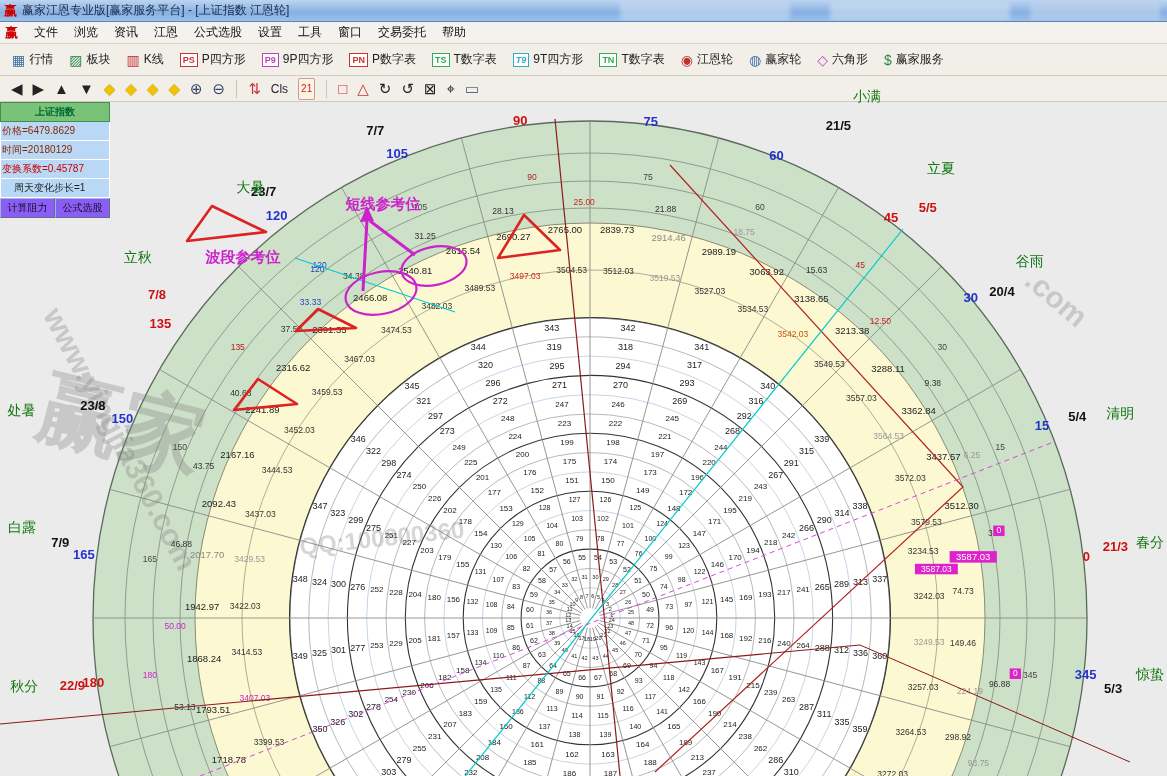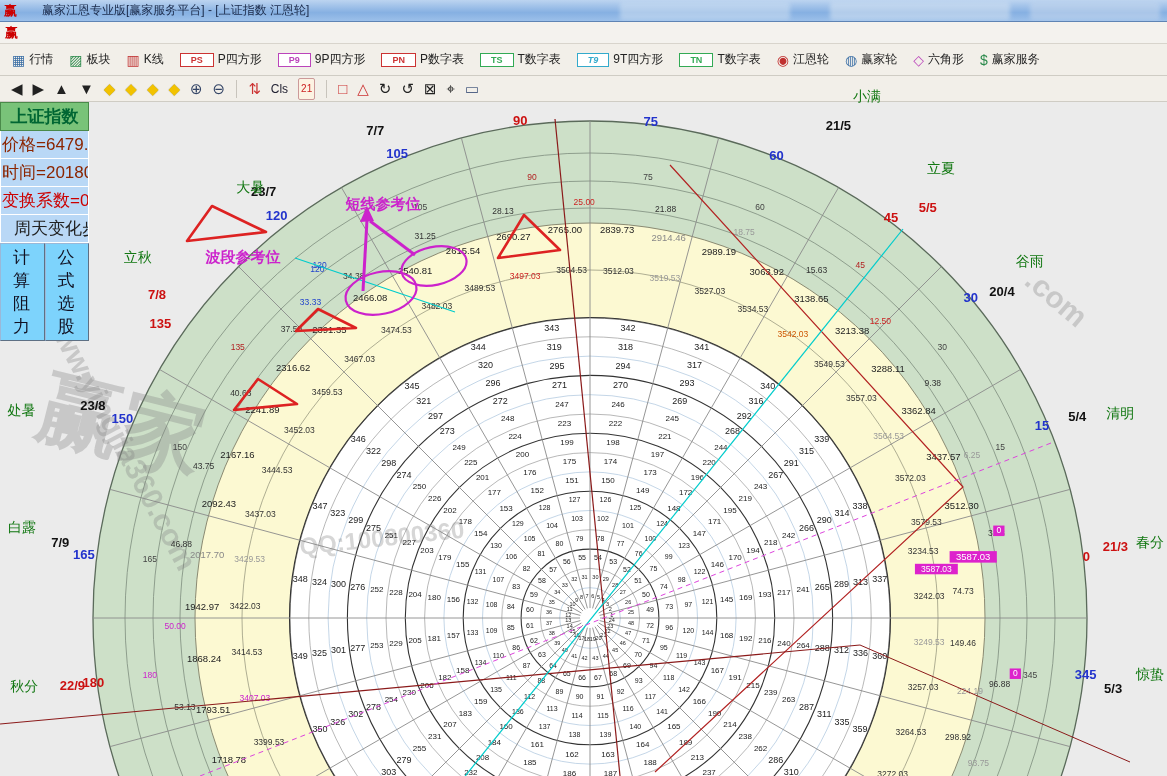--- a/index.html
+++ b/index.html
@@ -3,63 +3,75 @@
 <meta charset="utf-8">
 <style>
   html,body{margin:0;padding:0;}
   body{width:1167px;height:776px;overflow:hidden;position:relative;
        font-family:"Liberation Sans","DejaVu Sans",sans-serif;background:#ebebeb;font-size:12px;}
   
   .titlebar{position:absolute;left:0;top:0;width:1167px;height:22px;
     background:linear-gradient(#bcd4f0,#86b0e2 60%,#9cc0ea);display:flex;align-items:center;
     border-bottom:1px solid #5f84b4;box-sizing:border-box;overflow:hidden;}
   .titlebar .appicon{color:#c00;font-weight:bold;margin:0 5px 0 4px;font-size:13px;}
-  .titlebar .title{color:#1a2a4a;font-size:12px;white-space:nowrap;margin-left:20px;}
+  .titlebar .title{color:#1a2a4a;font-size:12px;white-space:nowrap;}
   .blurwin{position:absolute;top:2px;height:18px;border-radius:3px;opacity:.55;filter:blur(2px);}
   .menubar{position:absolute;left:0;top:22px;width:1167px;height:22px;background:#f4f2ee;
     display:flex;align-items:center;border-bottom:1px solid #d8d4cc;box-sizing:border-box;}
   .menubar .logo{color:#c00;font-weight:bold;margin:0 8px 0 5px;font-size:13px;}
   .menuitem{padding:2px 8px;color:#111;cursor:default;}
   .toolbar1{position:absolute;left:0;top:44px;width:1167px;height:32px;background:#f2efe9;
     display:flex;align-items:center;border-bottom:1px solid #cfccc4;box-sizing:border-box;padding-left:4px;}
   .tool{display:flex;align-items:center;margin:0 4px;padding:2px 4px;color:#222;white-space:nowrap;}
   .tool .g{margin-right:4px;font-size:14px;}
   .tool .badge{display:inline-block;border:1px solid;font-size:9px;font-weight:bold;
-    padding:0 10px;margin-right:4px;background:#fff;line-height:12px;}
+    padding:0 2px;margin-right:4px;background:#fff;line-height:12px;}
   .toolbar2{position:absolute;left:0;top:76px;width:1167px;height:26px;background:#f2efe9;
     display:flex;align-items:center;border-bottom:1px solid #cfccc4;box-sizing:border-box;padding-left:6px;}
   .t2{margin:0 5px;font-size:15px;line-height:20px;}
   .t2.dia{color:#f2c200;text-shadow:0 0 1px #886;}
   .t2.txt{font-size:12px;color:#223;}
   .t2.cal{font-size:10px;color:#c22;border:1px solid #c99;background:#fdf3e3;padding:0 2px;border-radius:2px;}
   .sep2{width:1px;height:18px;background:#c8c4bc;margin:0 6px;}
   
-  .panel{position:absolute;left:0;top:102px;width:89px;z-index:5;font-size:17px;}
+  .panel{position:absolute;left:0;top:102px;width:110px;z-index:5;font-size:10px;}
   .panel .hd{background:#79c379;color:#063;font-weight:bold;text-align:center;
     border:1px solid #4a8a4a;padding:2px 0;}
   .panel .row{background:#b9d8f6;border:1px solid #ffffff;border-top:none;
     padding:2px 1px;color:#8b2500;white-space:nowrap;overflow:hidden;}
   .panel .btns{display:flex;}
-  .panel .btn{flex:1;background:#7dd3fc;border:1px outset #9ab8d8;
-    padding:2px 12px;color:#112;cursor:default;}
+  .panel .btn{flex:1;background:#8b5cf6;border:1px outset #9ab8d8;text-align:center;
+    padding:2px 0;color:#112;cursor:default;}
   svg{position:absolute;left:0;top:0;}
 </style>
 </head>
 <body>
 
 <div class="titlebar">
   <span class="appicon">赢</span>
   <span class="title">赢家江恩专业版[赢家服务平台] - [上证指数 江恩轮]</span>
   <div class="blurwin" style="left:620px;width:170px;background:#cfe0f2;"></div>
   <div class="blurwin" style="left:830px;width:180px;background:#d7e4f2;"></div>
   <div class="blurwin" style="left:1030px;width:130px;background:#c7d8ee;"></div>
 </div>
 
 <div class="menubar">
   <span class="logo">赢</span>
+  <span id="menu-items" style="display: flex;">
+      <span class="menuitem">文件</span>
+      <span class="menuitem">浏览</span>
+      <span class="menuitem">资讯</span>
+      <span class="menuitem">江恩</span>
+      <span class="menuitem">公式选股</span>
+      <span class="menuitem">设置</span>
+      <span class="menuitem">工具</span>
+      <span class="menuitem">窗口</span>
+      <span class="menuitem">交易委托</span>
+      <span class="menuitem">帮助</span>
+    </span>
 </div>
 
 <div class="toolbar1" id="toolbar1">
     <span class="tool">
       <span class="g" style="color: rgb(58, 110, 165);">▦</span>
       <span>行情</span>
     </span>
     <span class="tool">
       <span class="g" style="color: rgb(44, 138, 76);">▨</span>
       <span>板块</span>

